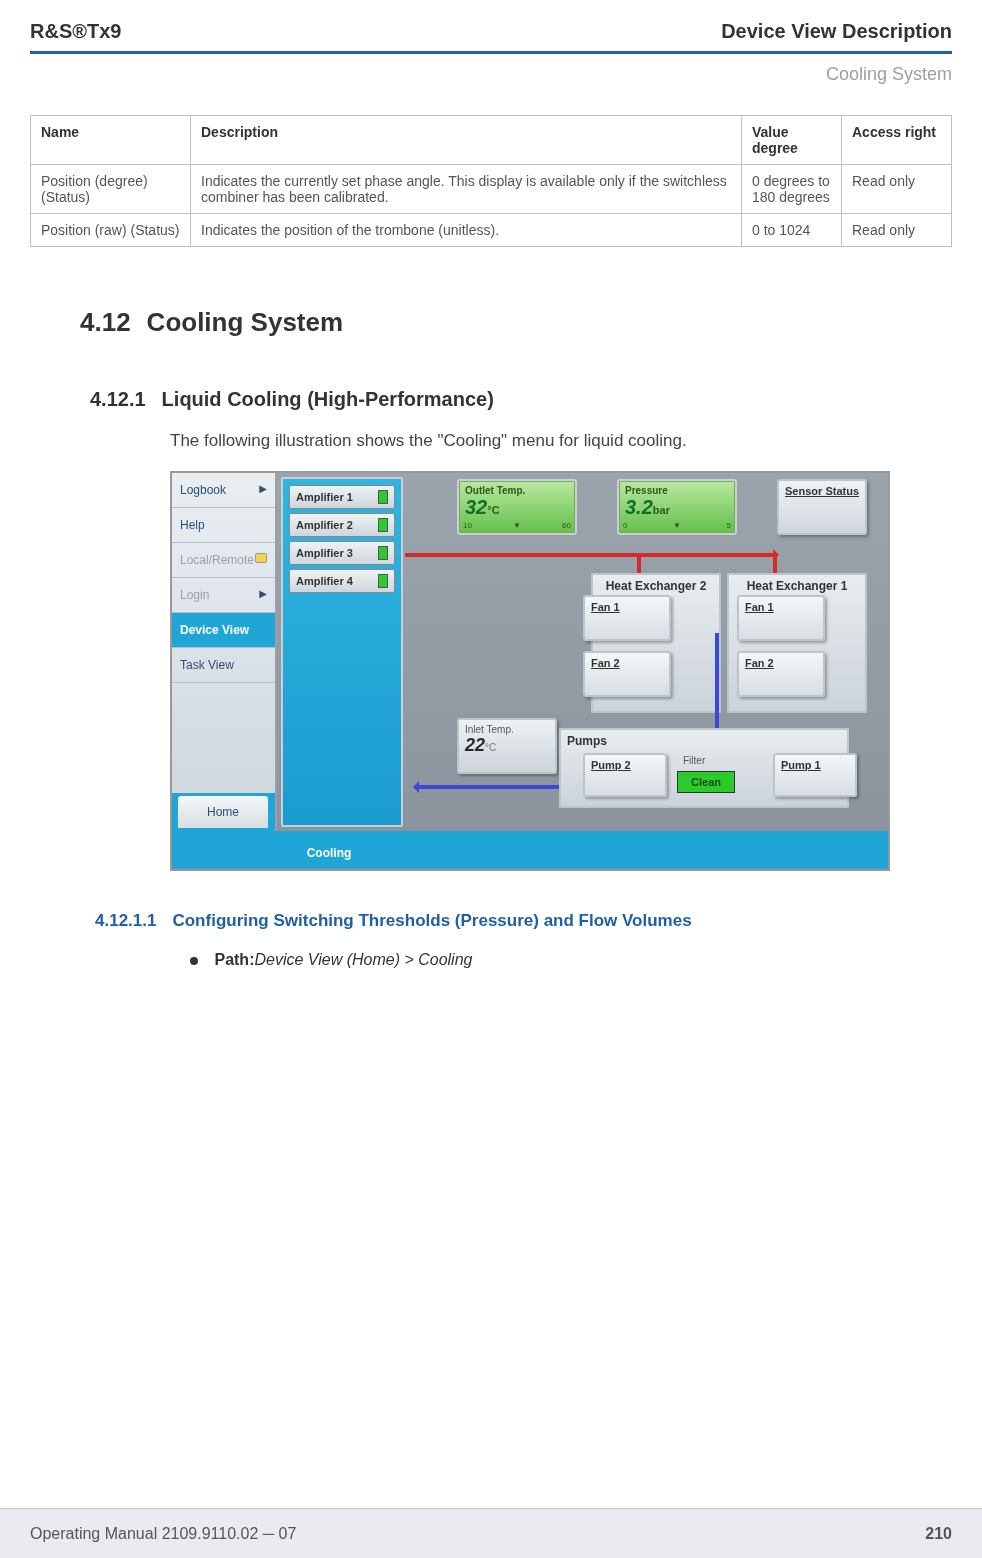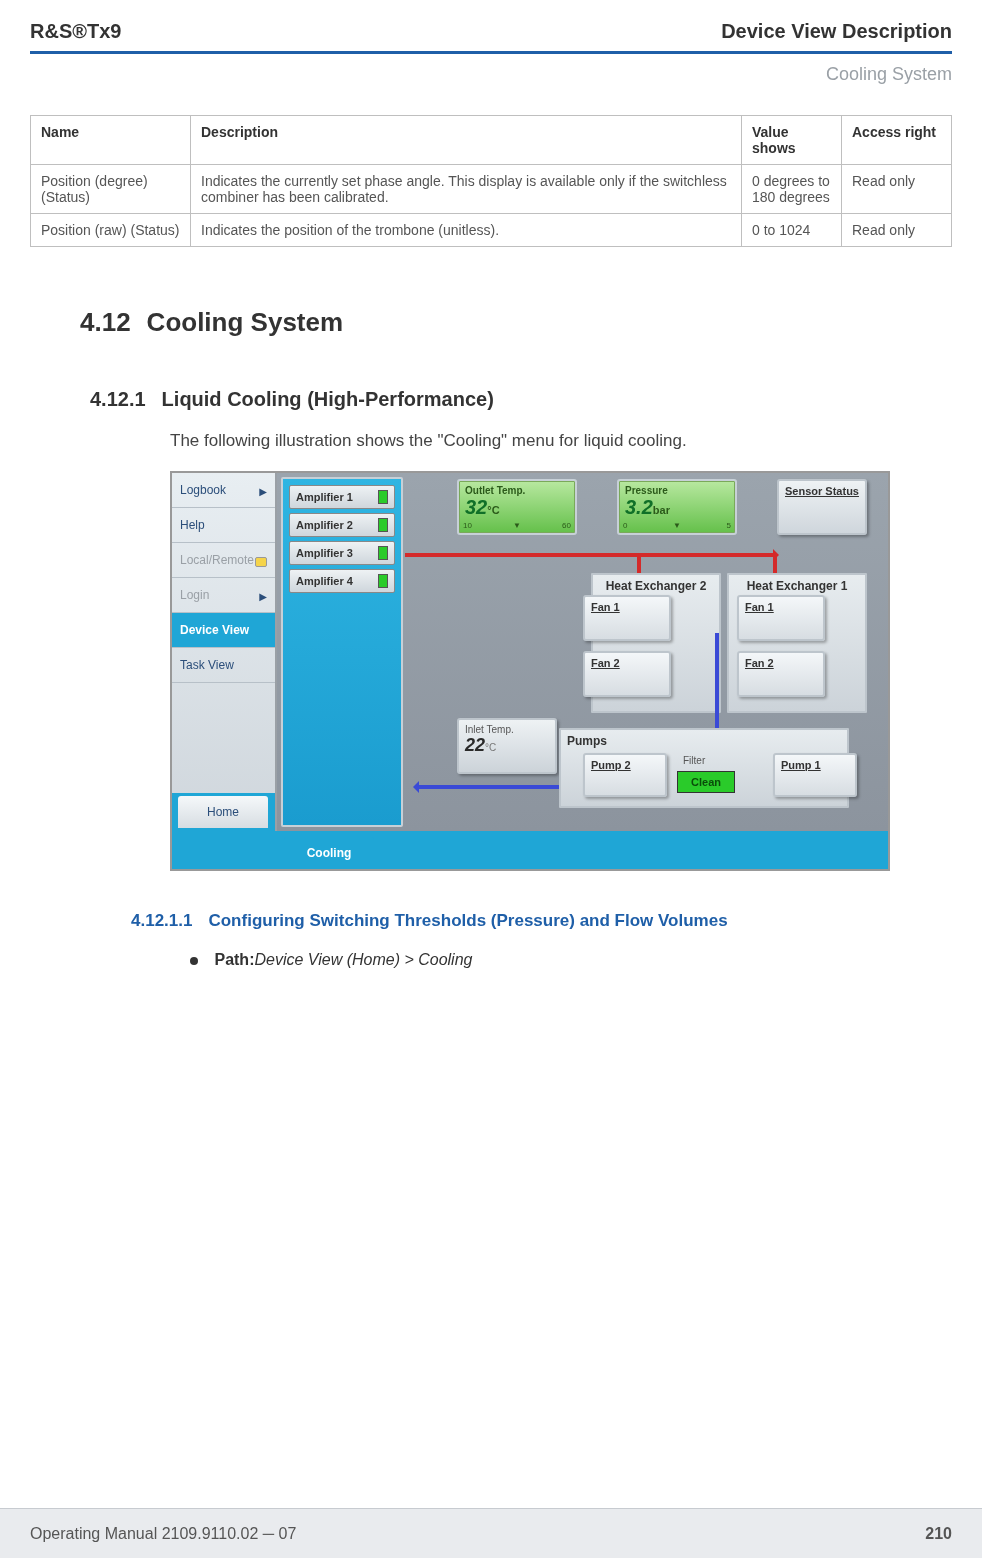--- a/index.html
+++ b/index.html
@@ -88,21 +88,21 @@
     color: #444;
     margin-left: 140px;
     margin-bottom: 20px;
   }
   .subsub-heading {
     display: flex;
     gap: 16px;
     font-size: 17px;
     font-weight: bold;
     color: #1f5fa8;
-    margin-left: 101px;
+    margin-left: 65px;
     margin-top: 40px;
     margin-bottom: 20px;
   }
   .bullet-path {
     margin-left: 160px;
     font-size: 16px;
     color: #333;
   }
   .bullet-path .b { font-weight: bold; }
   .bullet-path .it { font-style: italic; }
@@ -138,21 +138,21 @@
     flex-direction: column;
     border-right: 2px solid #9aa0a6;
   }
   .sb-item {
     padding: 10px 8px;
     font-size: 12px;
     color: #2b4e7a;
     border-bottom: 1px solid #b7c0c8;
     display:flex;
     justify-content:space-between;
-    align-items:flex-end;
+    align-items:flex-start;
   }
   .sb-item.active {
     background: #1fa6d6;
     color: #fff;
     font-weight: bold;
   }
   .sb-item.dim { color: #9aa0a6; }
   .sb-item .tri {
     font-size: 10px;
     color: #2b4e7a;
@@ -221,21 +221,21 @@
   .gauge .val{font-size:20px;font-weight:bold;color:#107028;font-style:italic;}
   .gauge .unit{font-size:11px;color:#2b5a1a;font-weight:bold;}
   .gauge .markers{position:absolute;bottom:2px;left:4px;right:4px;height:10px;display:flex;justify-content:space-between;font-size:8px;color:#2b5a1a;}
 
   .boxbtn{
     position:absolute;
     background:linear-gradient(#eef2f4,#cfd6dc);
     border:2px solid #bdc5cc;border-radius:3px;
     box-shadow:2px 2px 3px rgba(0,0,0,0.3);
   }
-  .boxbtn .t{font-size:11px;font-weight:bold;color:#333;padding:4px 6px;text-decoration:underline;}
+  .boxbtn .t{font-size:11px;font-weight:bold;color:#333;padding:4px 6px;text-decoration:underline;text-align:right;}
 
   .hx-area{
     position:absolute;
     border:2px solid #bdc5cc;border-radius:1px;
     background:linear-gradient(#e7ecef,#ccd3d9);
   }
   .hx-title{font-size:12px;font-weight:bold;color:#333;text-align:center;padding-top:4px;}
   .fan-box{
     position:absolute;width:88px;height:46px;
     background:linear-gradient(#f4f7f9,#d7dde2);
@@ -308,21 +308,21 @@
     <span class="chapter-title">Device View Description</span>
   </div>
   <div class="blue-rule"></div>
   <div class="breadcrumb">Cooling System</div>
 
   <table class="param-table">
     <thead>
       <tr>
         <th class="col-name">Name</th>
         <th class="col-desc">Description</th>
-        <th class="col-range">Value shows</th>
+        <th class="col-range">Value degree</th>
         <th class="col-access">Access right</th>
       </tr>
     </thead>
     <tbody>
       <tr>
         <td>Position (degree) (Sta­tus)</td>
         <td>Indicates the currently set phase angle. This display is available only if the switchless combiner has been cali­brated.</td>
         <td>0 degrees to 180 degrees</td>
         <td>Read only</td>
       </tr>

